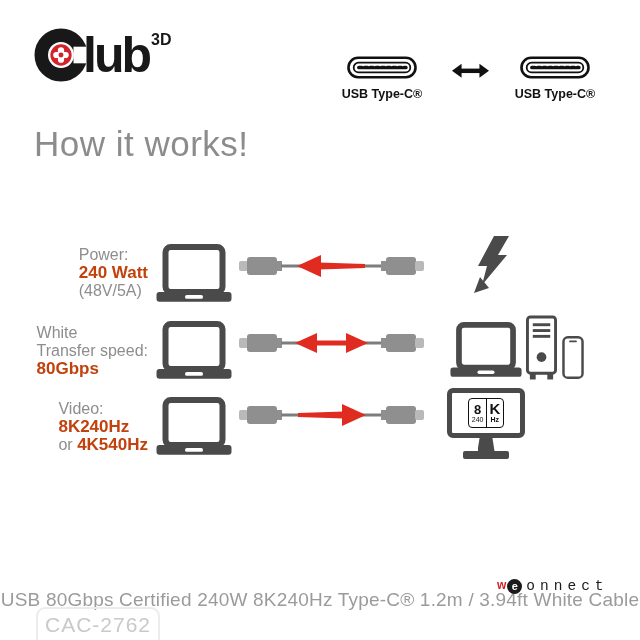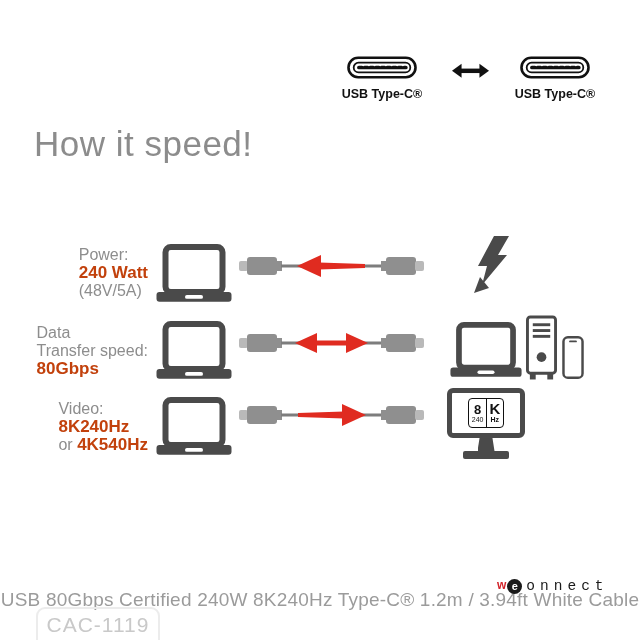--- a/index.html
+++ b/index.html
@@ -57,20 +57,32 @@
   .we-rest { font-size:14.5px; color:#1a1a1a; letter-spacing:5px; font-weight:500;font-family:Liberation Mono, monospace; }
   .sku-box { position:absolute; left:36px; top:607px; width:124px; height:44px;
     border:2px solid #ececec; border-radius:9px; text-align:center; padding-top:4px; }
   .sku-text { font-size:21px; color:#c9c9c9; letter-spacing:1px; }
 </style>
 </head>
 <body>
 
 <div class="canvas">
 
+  <div class="logo">
+    <svg class="logo-c" viewBox="0 0 52 52">
+      <circle cx="26" cy="26" r="19" fill="none" stroke="#181818" stroke-width="13"></circle>
+      <rect x="38" y="18" width="14" height="16" fill="#fff"></rect>
+      <circle cx="26" cy="26" r="11" fill="#d2232a" stroke="#fff" stroke-width="1.5"></circle>
+      <rect x="23" y="18.5" width="6" height="15" rx="3" fill="#fff"></rect>
+      <rect x="18.5" y="23" width="15" height="6" rx="3" fill="#fff"></rect>
+      <circle cx="26" cy="26" r="2.4" fill="#d2232a"></circle>
+    </svg>
+    <span class="logo-text">lub</span>
+    <span class="logo-sup">3D</span>
+  </div>
 
   <svg class="usbc-icon" style="left:347px; top:56px;" viewBox="0 0 94 30">
     <rect x="2" y="2" width="90" height="26" rx="13" fill="#fff" stroke="#111" stroke-width="3.5"></rect>
     <rect x="9" y="8.5" width="76" height="13" rx="6.5" fill="#fff" stroke="#111" stroke-width="2.4"></rect>
     <line x1="16" y1="15" x2="79" y2="15" stroke="#111" stroke-width="5" stroke-dasharray="4 3.6" stroke-linecap="round"></line>
   </svg>
   <div class="usbc-label" style="left:337px; top:87px;">USB Type-C®</div>
 
   <svg class="dbl-arrow" viewBox="0 0 58 26">
     <rect x="11" y="10" width="36" height="7" fill="#111"></rect>
@@ -78,21 +90,21 @@
     <polygon points="58,13.5 43,2.5 43,24.5" fill="#111"></polygon>
   </svg>
 
   <svg class="usbc-icon" style="left:520px; top:56px;" viewBox="0 0 94 30">
     <rect x="2" y="2" width="90" height="26" rx="13" fill="#fff" stroke="#111" stroke-width="3.5"></rect>
     <rect x="9" y="8.5" width="76" height="13" rx="6.5" fill="#fff" stroke="#111" stroke-width="2.4"></rect>
     <line x1="16" y1="15" x2="79" y2="15" stroke="#111" stroke-width="5" stroke-dasharray="4 3.6" stroke-linecap="round"></line>
   </svg>
   <div class="usbc-label" style="left:510px; top:87px;">USB Type-C®</div>
 
-  <div class="title">How it speed!</div>
+  <div class="title">How it works!</div>
 
   <div class="lbl" style="top:246px;">
     <div>Power:</div>
     <div class="val">240 Watt</div>
     <div>(48V/5A)</div>
   </div>
 
   <svg class="laptop" style="left:155px; top:244px;" viewBox="0 0 104 80">
     <rect x="14" y="4" width="76" height="60" rx="7" fill="#fff" stroke="#4a4a4a" stroke-width="8"></rect>
     <rect x="2" y="64" width="100" height="13" rx="4" fill="#4a4a4a"></rect>
@@ -110,21 +122,21 @@
     <polygon points="58,15 82,4 82,26" fill="#e02b20"></polygon>
     <polygon points="80,11.5 126,13 126,17 80,18.5" fill="#e02b20"></polygon>
   </svg>
 
   <svg class="bolt" viewBox="0 0 36 58">
     <path d="M21 0 L36 0 L25 19 L34 19 L9 49 L14 30 L5 30 Z" fill="#4a4a4a"></path>
     <path d="M1 57 L16 52 L7 41 Z" fill="#4a4a4a"></path>
   </svg>
 
   <div class="lbl" style="top:324px;">
-    <div>Data</div>
+    <div>White</div>
     <div>Transfer speed:</div>
     <div class="val">80Gbps</div>
   </div>
 
   <svg class="laptop" style="left:155px; top:321px;" viewBox="0 0 104 80">
     <rect x="14" y="4" width="76" height="60" rx="7" fill="#fff" stroke="#4a4a4a" stroke-width="8"></rect>
     <rect x="2" y="64" width="100" height="13" rx="4" fill="#4a4a4a"></rect>
     <rect x="40" y="68" width="24" height="5" rx="2.5" fill="#fff"></rect>
   </svg>
 
@@ -205,16 +217,16 @@
 
   <div class="caption">USB 80Gbps Certified 240W 8K240Hz Type-C® 1.2m / 3.94ft White Cable</div>
 
   <div class="weconnect">
     <span class="we-w">w</span>
     <span class="we-e">e</span>
     <span class="we-rest">onnect</span>
   </div>
 
   <div class="sku-box">
-    <span class="sku-text">CAC-1119</span>
+    <span class="sku-text">CAC-2762</span>
   </div>
 
 </div>
 
 </body></html>

